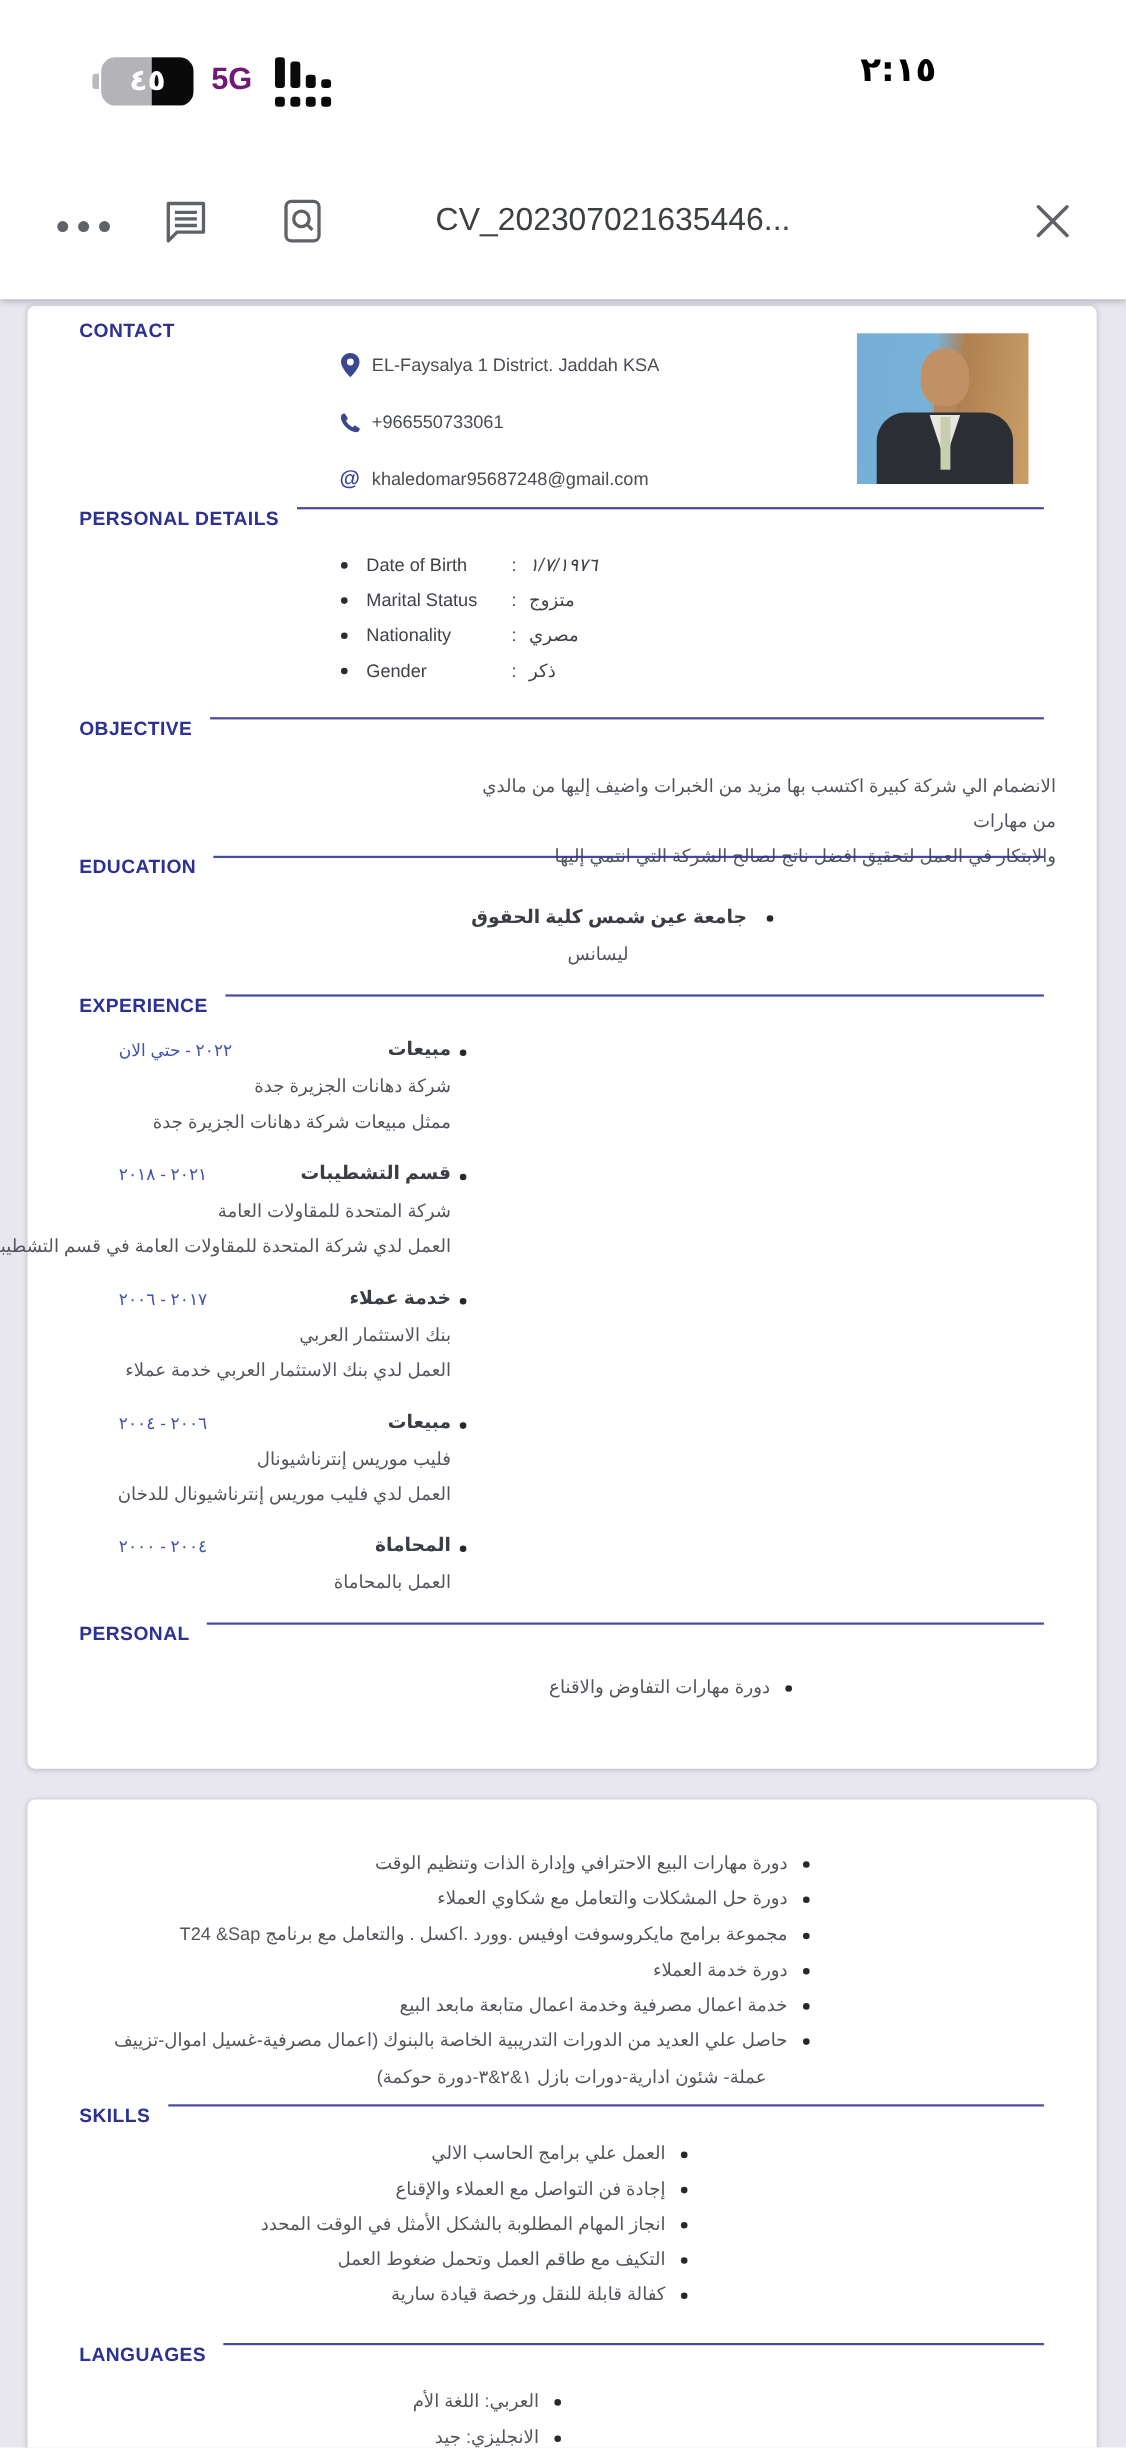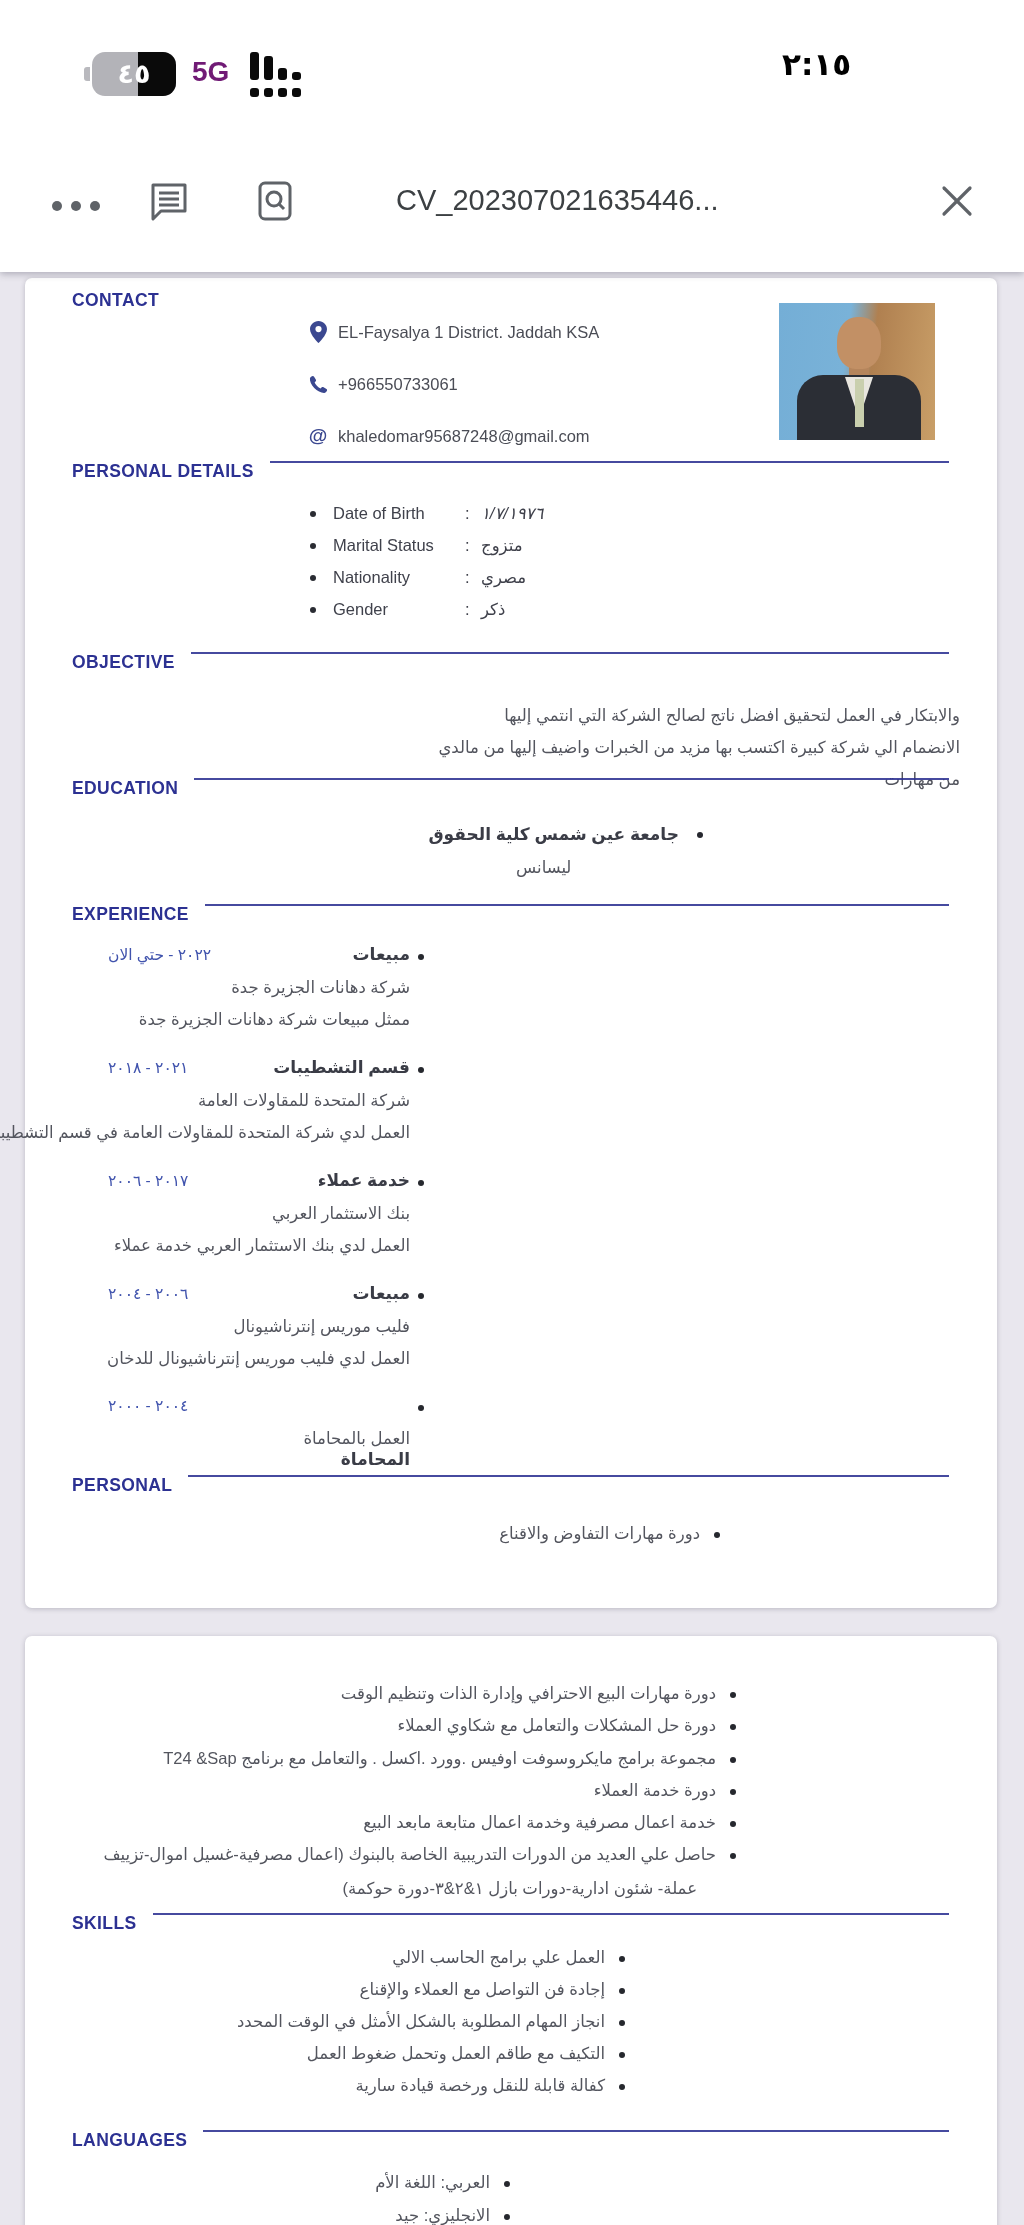--- a/index.html
+++ b/index.html
@@ -204,22 +204,22 @@
     <span class="lab">Gender</span>
     <span class="col">:</span>
     <span class="val ar">ذكر</span>
   </div>
 
   <div class="sec-head" style="top:374px;">
     <span class="txt">OBJECTIVE</span>
     <span class="rule"></span>
   </div>
   <div class="obj-text ar">
+    <div>الانضمام الي شركة كبيرة اكتسب بها مزيد من الخبرات واضيف إليها من مالدي من مهارات</div>
     <div>والابتكار في العمل لتحقيق افضل ناتج لصالح الشركة التي انتمي إليها</div>
-    <div>الانضمام الي شركة كبيرة اكتسب بها مزيد من الخبرات واضيف إليها من مالدي من مهارات</div>
   </div>
 
   <div class="sec-head" style="top:500px;">
     <span class="txt">EDUCATION</span>
     <span class="rule"></span>
   </div>
   <span class="dot-abs" style="left:672px;top:554px;"></span>
   <div class="edu-title ar">جامعة عين شمس كلية الحقوق</div>
   <div class="edu-sub ar">ليسانس</div>
 
@@ -247,21 +247,21 @@
   <div class="exp-line ar" style="top:958px;">العمل لدي بنك الاستثمار العربي خدمة عملاء</div>
 
   <div class="exp-date" style="top:1007px;">٢٠٠٦ - ٢٠٠٤</div>
   <span class="dot-abs" style="left:393px;top:1015px;"></span>
   <div class="exp-block exp-title ar" style="top:1005px;">مبيعات</div>
   <div class="exp-line ar" style="top:1039px;">فليب موريس إنترناشيونال</div>
   <div class="exp-line ar" style="top:1071px;">العمل لدي فليب موريس إنترناشيونال للدخان</div>
 
   <div class="exp-date" style="top:1119px;">٢٠٠٤ - ٢٠٠٠</div>
   <span class="dot-abs" style="left:393px;top:1127px;"></span>
-  <div class="exp-block exp-title ar" style="top:1171px;">المحاماة</div>
+  <div class="exp-block exp-title ar" style="top:1117px;">المحاماة</div>
   <div class="exp-line ar" style="top:1151px;">العمل بالمحاماة</div>
 
   <div class="sec-head" style="top:1197px;">
     <span class="txt">PERSONAL</span>
     <span class="rule"></span>
   </div>
   <div class="li ar" style="right:297px;top:1246px;">
     <span class="bdot" style="right:-20px;"></span>
     <span>دورة مهارات التفاوض والاقناع</span>
   </div>

